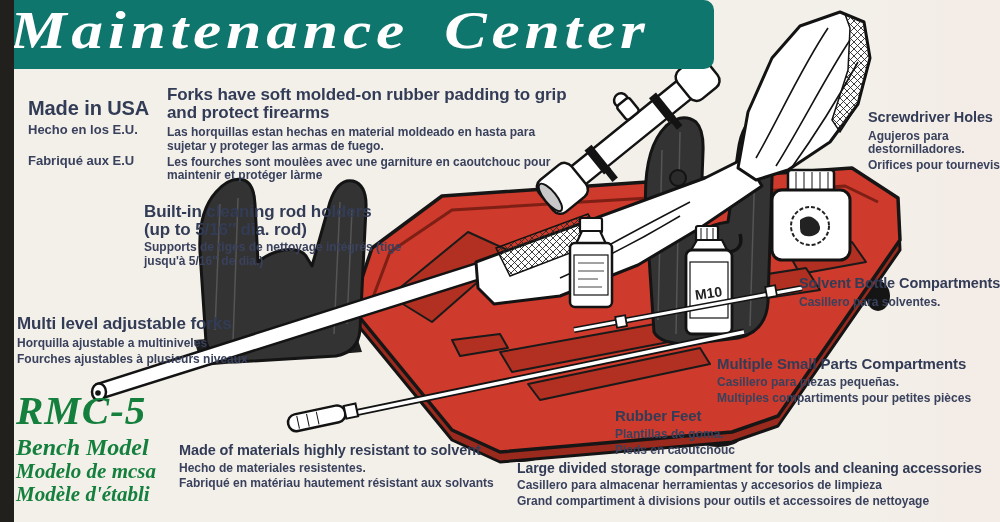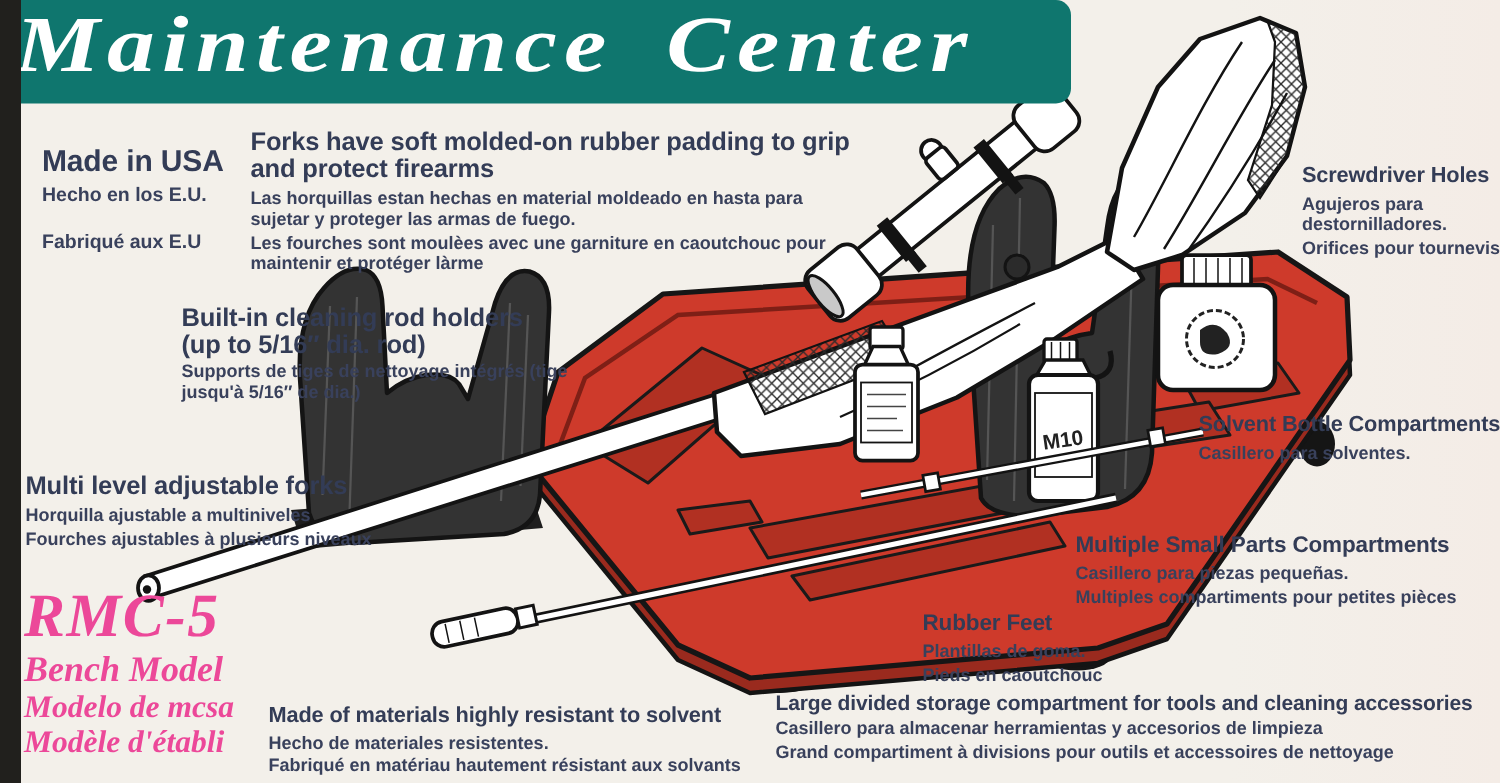--- a/index.html
+++ b/index.html
@@ -21,21 +21,21 @@
   .nh{font-weight:bold;line-height:1.07;letter-spacing:-0.1px;}
   .xl{font-size:20px;}
   .lg{font-size:17px;}
   .md{font-size:14.5px;}
   .md2{font-size:15px;}
   .st{font-size:14px;}
   .ns{font-weight:bold;font-size:12px;line-height:1.14;margin-top:2px;color:#39415c;}
   .ns-lg{font-size:13px;margin-top:16px;}
   .first{margin-top:4px;}
   .nowrap{white-space:nowrap;}
-  .model-block{position:absolute;left:16px;top:390px;z-index:4;color:#ec4899;font-family:"Liberation Serif",serif;font-style:italic;}
+  .model-block{position:absolute;left:16px;top:390px;z-index:4;color:#15803d;font-family:"Liberation Serif",serif;font-style:italic;}
   .model-code{font-size:41px;font-weight:bold;letter-spacing:1px;line-height:1;}
   .model-name{font-size:24px;font-weight:bold;line-height:1.1;margin-top:3px;}
   .model-es,.model-fr{font-size:21px;font-weight:600;line-height:1.1;}
 </style>
 </head>
 <body>
 
 <div class="frame-left"></div>
 
 <div class="banner">
@@ -160,21 +160,21 @@
   <div class="ns first">Las horquillas estan hechas en material moldeado en hasta para sujetar y proteger las armas de fuego.</div>
   <div class="ns">Les fourches sont moulèes avec une garniture en caoutchouc pour maintenir et protéger làrme</div>
 </div>
 
 <div class="note" style="left:868px;top:110px;width:138px;">
   <div class="nh md nowrap">Screwdriver Holes</div>
   <div class="ns first">Agujeros para destornilladores.</div>
   <div class="ns nowrap">Orifices pour tournevis</div>
 </div>
 
-<div class="note" style="left:121px;top:203px;width:258px;">
+<div class="note" style="left:144px;top:203px;width:258px;">
   <div class="nh lg">Built-in cleaning rod holders (up to 5/16″ dia. rod)</div>
   <div class="ns">Supports de tiges de nettoyage intégrés (tige jusqu'à 5/16″ de dia.)</div>
 </div>
 
 <div class="note" style="left:799px;top:276px;width:220px;">
   <div class="nh md nowrap">Solvent Bottle Compartments</div>
   <div class="ns first">Casillero para solventes.</div>
 </div>
 
 <div class="note" style="left:17px;top:315px;width:290px;">
@@ -195,21 +195,21 @@
   <div class="ns nowrap">Pieds en caoutchouc</div>
 </div>
 
 <div class="model-block">
   <div class="model-code">RMC-5</div>
   <div class="model-name">Bench Model</div>
   <div class="model-es">Modelo de mcsa</div>
   <div class="model-fr">Modèle d'établi</div>
 </div>
 
-<div class="note" style="left:179px;top:470px;width:340px;">
+<div class="note" style="left:179px;top:443px;width:340px;">
   <div class="nh md nowrap">Made of materials highly resistant to solvent</div>
   <div class="ns nowrap" style="margin-top:3px;">Hecho de materiales resistentes.</div>
   <div class="ns nowrap">Fabriqué en matériau hautement résistant aux solvants</div>
 </div>
 
 <div class="note" style="left:517px;top:461px;width:500px;">
   <div class="nh st nowrap">Large divided storage compartment for tools and cleaning accessories</div>
   <div class="ns nowrap" style="margin-top:3px;">Casillero para almacenar herramientas y accesorios de limpieza</div>
   <div class="ns nowrap">Grand compartiment à divisions pour outils et accessoires de nettoyage</div>
 </div>

